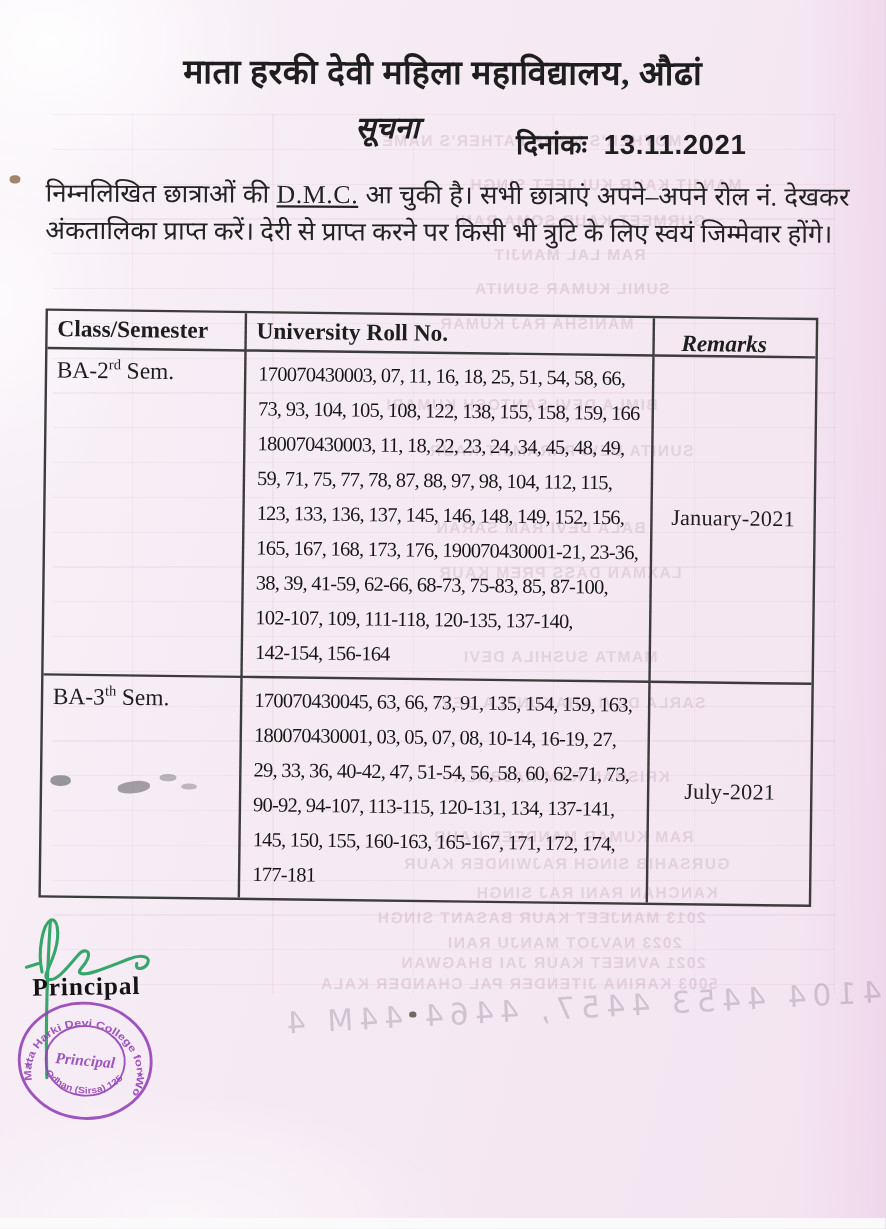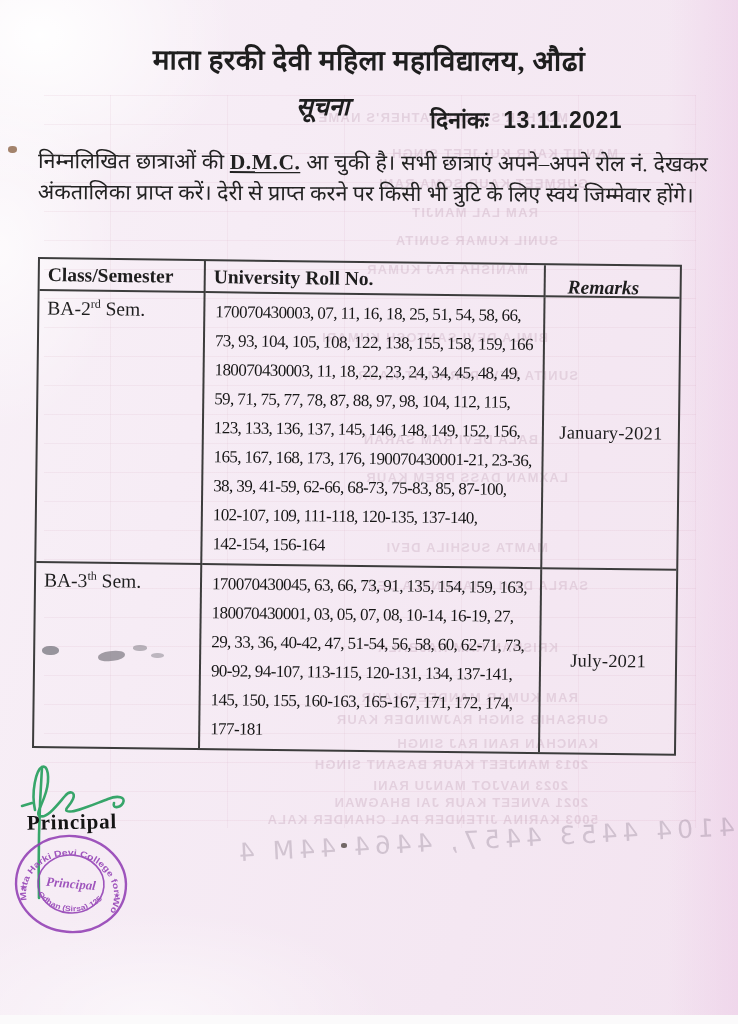--- a/index.html
+++ b/index.html
@@ -45,21 +45,21 @@
   .notice-label { position:absolute; top:88px; left:296px; font-size:25px; font-weight:700;font-style:italic; }
   .date-line { position:absolute; top:103px; left:430px; font-size:23px; font-weight:700; white-space:nowrap; }
   .date-value { font-family:"Liberation Sans", sans-serif; font-size:23px; letter-spacing:0.5px; margin-left:14px; }
 
   
   .body-para {
     position:absolute; top:146px; left:38px; width:670px;
     font-size:21.5px; line-height:30.5px; color:#222; text-align:justify;
     transform:rotate(0.3deg); transform-origin:0 0;
   }
-  .dmc { font-weight:700; text-decoration:underline; letter-spacing:0.5px; }
+  .dmc { font-weight:400; text-decoration:underline; letter-spacing:0.5px; }
 
   
   .doc-table {
     position:absolute; top:257px; left:38px; width:644px;
     transform:rotate(0.7deg); transform-origin:0 0;
     border:2px solid #3c3c3c; background:rgba(255,255,255,0.04);
     display:grid; grid-template-columns:166px 340px 1fr;
   }
   .cell { padding:3px 8px; }
   .br { border-right:2px solid #3c3c3c; }

